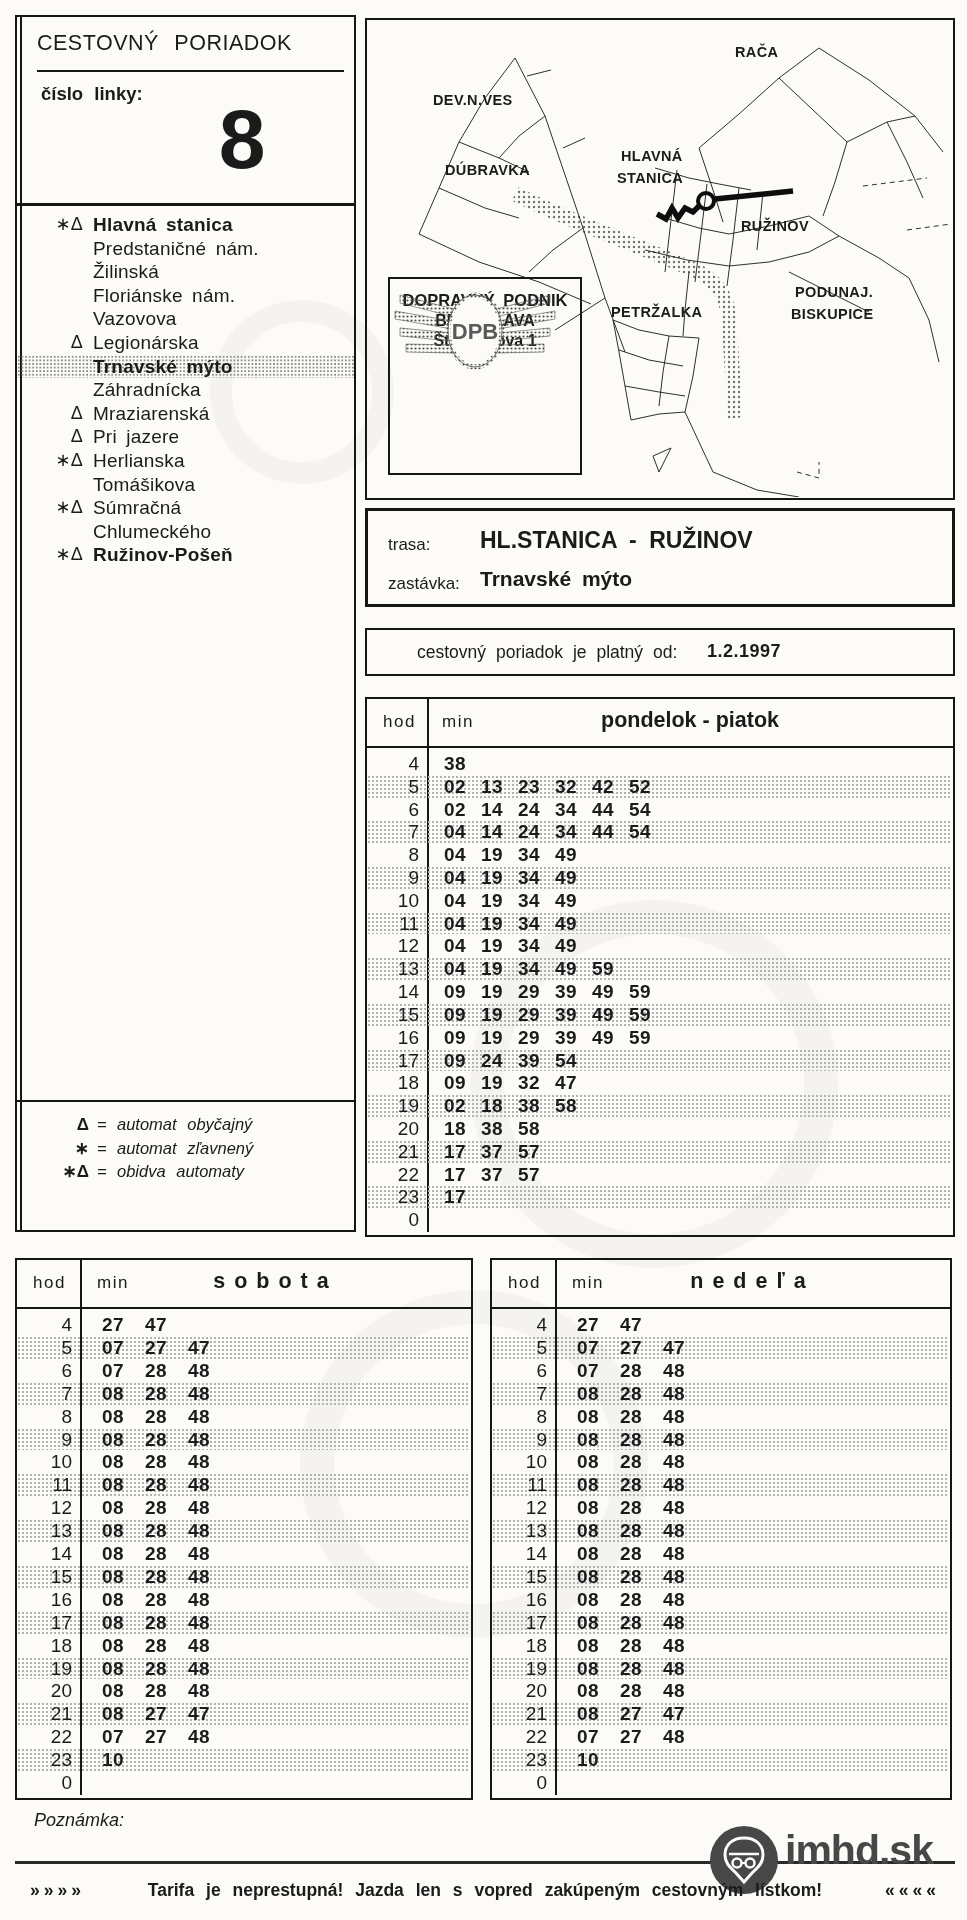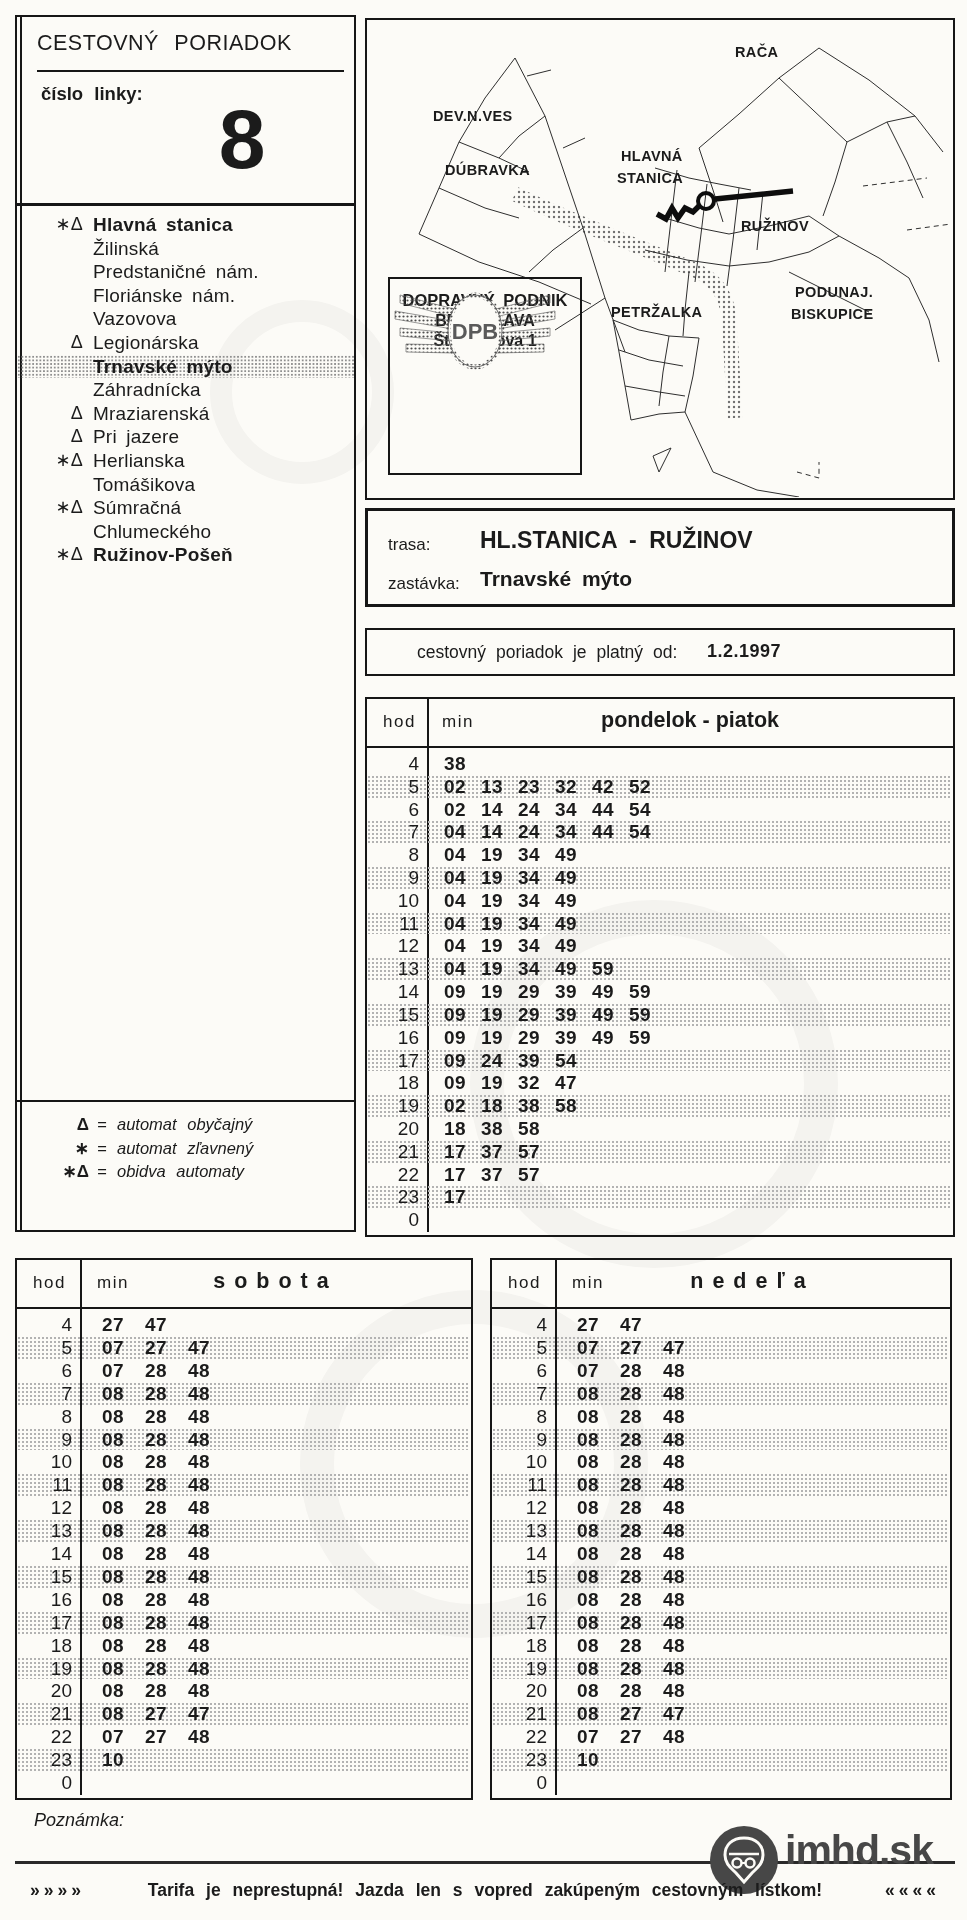--- a/index.html
+++ b/index.html
@@ -108,25 +108,25 @@
   <div class="lp-linelabel">číslo linky:</div>
   <div class="lp-number">8</div>
   <div class="lp-rule2"></div>
   <ul class="stops" id="stop-list">
       <li class="stop-row bold">
         <span class="stop-sym">∗Δ</span>
         <span class="stop-name">Hlavná stanica</span>
       </li>
       <li class="stop-row">
         <span class="stop-sym"></span>
+        <span class="stop-name">Predstaničné nám.</span>
+      </li>
+      <li class="stop-row">
+        <span class="stop-sym"></span>
         <span class="stop-name">Žilinská</span>
-      </li>
-      <li class="stop-row">
-        <span class="stop-sym"></span>
-        <span class="stop-name">Predstaničné nám.</span>
       </li>
       <li class="stop-row">
         <span class="stop-sym"></span>
         <span class="stop-name">Floriánske nám.</span>
       </li>
       <li class="stop-row">
         <span class="stop-sym"></span>
         <span class="stop-name">Vazovova</span>
       </li>
       <li class="stop-row">
@@ -248,21 +248,21 @@
       <path d="M286,436 304,428 292,452 286,436"></path>
       <path class="dash" d="M430,452 452,458 452,442"></path>
       <path d="M322,252 318,290 316,316"></path>
     </g>
 
     <path class="route-line" d="M290,194 L299,199 305,188 311,198 318,188 326,192 332,186"></path>
     <circle class="route-marker" cx="339" cy="181" r="8"></circle>
     <path class="route-line" d="M348,179 L426,171"></path>
   </svg>
   <div id="map-labels">
-      <div class="map-label" style="left: 66px; top: 72px; margin-top: 16px;">DEV.N.VES</div>
+      <div class="map-label" style="left: 66px; top: 72px;">DEV.N.VES</div>
       <div class="map-label" style="left: 368px; top: 24px;">RAČA</div>
       <div class="map-label" style="left: 78px; top: 142px;">DÚBRAVKA</div>
       <div class="map-label" style="left: 254px; top: 128px;">HLAVNÁ</div>
       <div class="map-label" style="left: 250px; top: 150px;">STANICA</div>
       <div class="map-label" style="left: 374px; top: 198px;">RUŽINOV</div>
       <div class="map-label" style="left: 244px; top: 284px;">PETRŽALKA</div>
       <div class="map-label" style="left: 428px; top: 264px;">PODUNAJ.</div>
       <div class="map-label" style="left: 424px; top: 286px;">BISKUPICE</div>
     </div>
 

